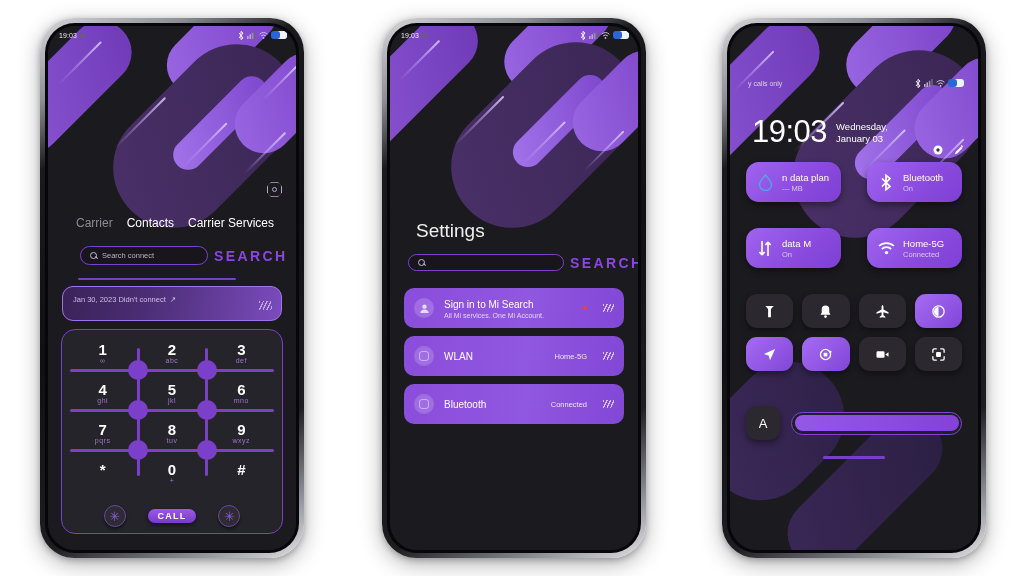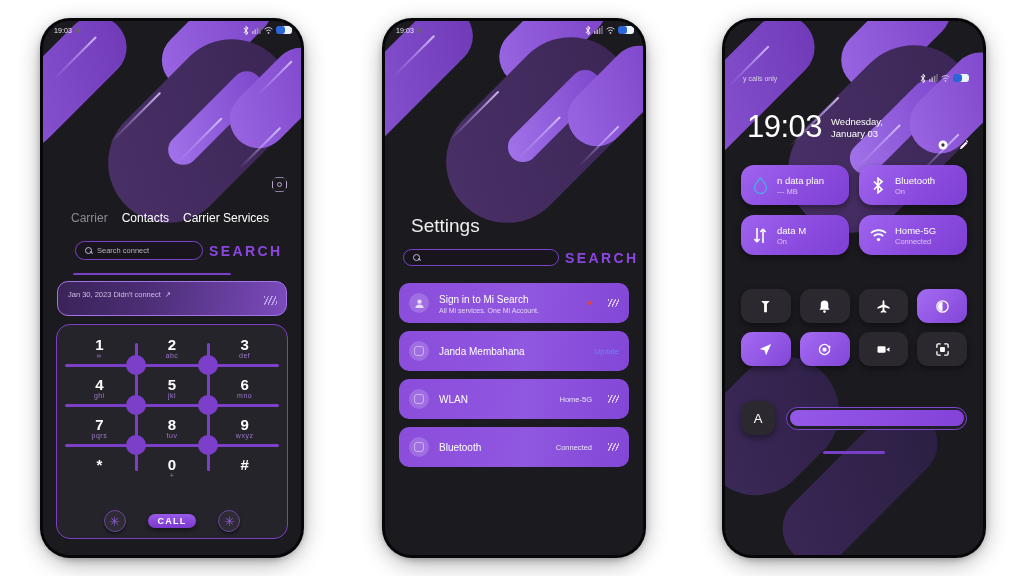--- a/index.html
+++ b/index.html
@@ -9,20 +9,21 @@
     font-family: "Liberation Sans", sans-serif;
     overflow: hidden;
   }
   .stage { position: relative; width: 1024px; height: 576px; background:#fff; }
 
   
   .phone {
     position: absolute;
     border-radius: 34px;
     background: linear-gradient(150deg,#d8d8dc 0%, #8e8e96 12%, #1a1a1e 22%, #101014 50%, #1d1d22 78%, #9a9aa2 92%, #e2e2e6 100%);
+    padding: 5px;
     box-shadow: 0 6px 22px rgba(0,0,0,.30), 0 2px 6px rgba(0,0,0,.25);
   }
   .phone .bezel {
     width: 100%; height: 100%;
     border-radius: 30px;
     background: #07070a;
     padding: 3px;
   }
   .screen {
     position: relative;
@@ -204,21 +205,21 @@
     display:flex; align-items:center; justify-content:space-between;
     padding:0 14px 0 18px;
     font-size:7px; color:#d8d2e2;
   }
   .clockrow { position:absolute; top:90px; left:22px; right:14px; display:flex; align-items:flex-end; gap:9px;}
   .bigclock { font-size:31px; color:#ffffff; line-height:31px; letter-spacing:-0.5px; font-weight:300;}
   .datetxt { font-size:9.5px; color:#ffffff; line-height:12px; max-width:80px; padding-bottom:2px;}
   .cc-icons { position:absolute; right:13px; top:118px; display:flex; gap:9px; align-items:center;}
   .cc-icons .ci { width:12px;height:12px; color:#fff; }
 
-  .bigtiles { position:absolute; top:144px; left:16px; right:16px; display:grid; grid-template-columns:1fr 1fr; gap:10px; }
+  .bigtiles { position:absolute; top:136px; left:16px; right:16px; display:grid; grid-template-columns:1fr 1fr; gap:26px; }
   .btile {
     height:40px; border-radius:13px;
     background: linear-gradient(135deg,#9f64ef 0%, #8a4ade 60%, #7e3fd4 100%);
     display:flex; align-items:center; gap:8px; padding:0 10px;
     box-shadow:0 3px 7px rgba(0,0,0,.42);
     overflow:hidden;
   }
   .btile .tlabel { font-size:9.5px; color:#fff; line-height:11px; white-space:nowrap; overflow:hidden;}
   .btile .tsub { font-size:7.5px; color:#d9c7f5; margin-top:1px; }
   .btile .tico { flex:0 0 auto; width:18px;height:18px; display:flex;align-items:center;justify-content:center; }
@@ -468,29 +469,20 @@
                   </svg>
               </div>
               <div class="ctext">
                 <div class="ct1">Sign in to Mi Search</div>
                 <div class="ct2">All Mi services. One Mi Account.</div>
               </div>
               <div class="reddot"></div>
               <div class="slash2"></div>
             </div>
 
-            <div class="card">
-              <div class="cicon">
-                  <div class="sq"></div>
-                </div>
-              <div class="ctext">
-                <div class="ct1">Janda Membahana</div>
-              </div>
-              <div class="cval badge">Update</div>
-            </div>
 
 
 
             <div class="card">
               <div class="cicon">
                   <div class="sq"></div>
                 </div>
               <div class="ctext">
                 <div class="ct1">WLAN</div>
               </div>

